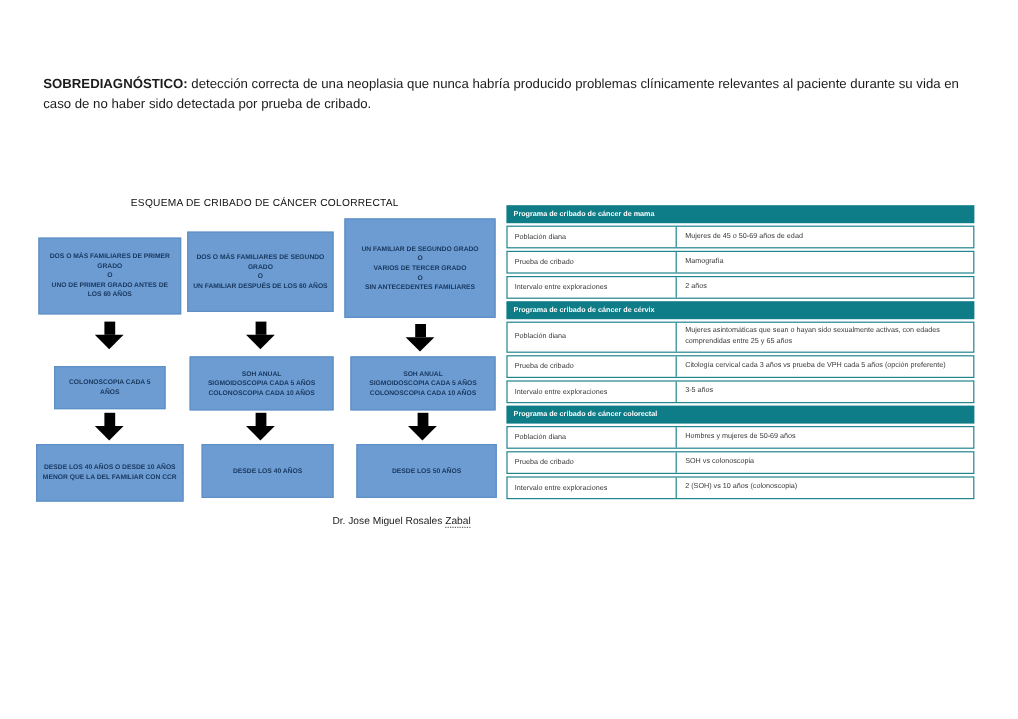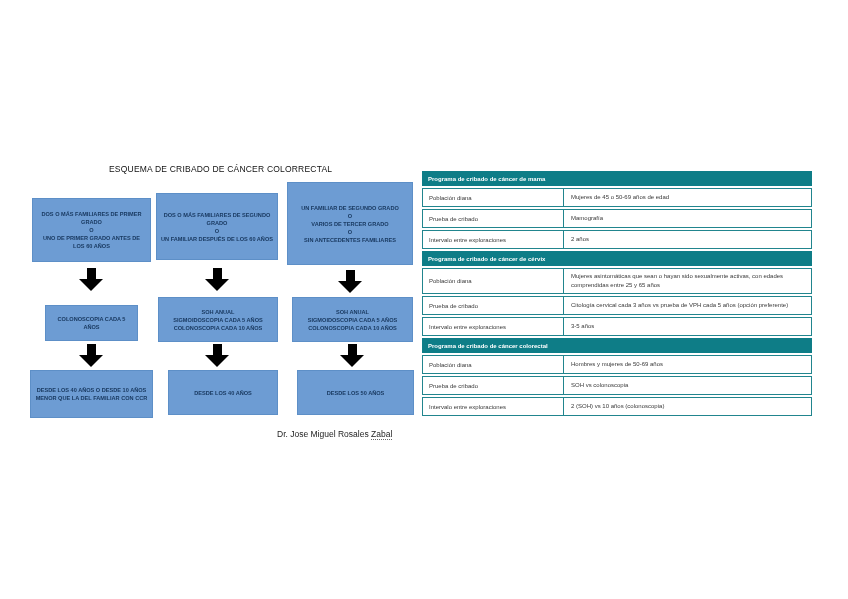--- a/index.html
+++ b/index.html
@@ -37,20 +37,21 @@
   .t-label { width:141px; border-right:1px solid #21858e; display:flex; align-items:center;
     padding:3px 6px; font-size:6px; color:#3a3a3a; }
   .t-value { flex:1; display:flex; align-items:center; padding:3px 7px;
     font-size:6px; line-height:9px; color:#3a3a3a; }
 </style>
 </head>
 <body>
 
 <div class="page">
 
+  <p class="para"><b>SOBREDIAGNÓSTICO:</b><span> detección correcta de una neoplasia que nunca habría producido problemas clínicamente relevantes al paciente durante su vida en caso de no haber sido detectada por prueba de cribado.</span></p>
 
   <div class="flow">
     <div class="flow-title">ESQUEMA DE CRIBADO DE CÁNCER COLORRECTAL</div>
 
     <div class="fbox" style="left:7px; top:38px; width:119px; height:64px;">DOS O MÁS FAMILIARES DE PRIMER GRADO
 O
 UNO DE PRIMER GRADO ANTES DE LOS 60 AÑOS</div>
     <div class="arrow" style="left:54px; top:108px;">
       <div class="stem"></div>
         <div class="head"></div>

